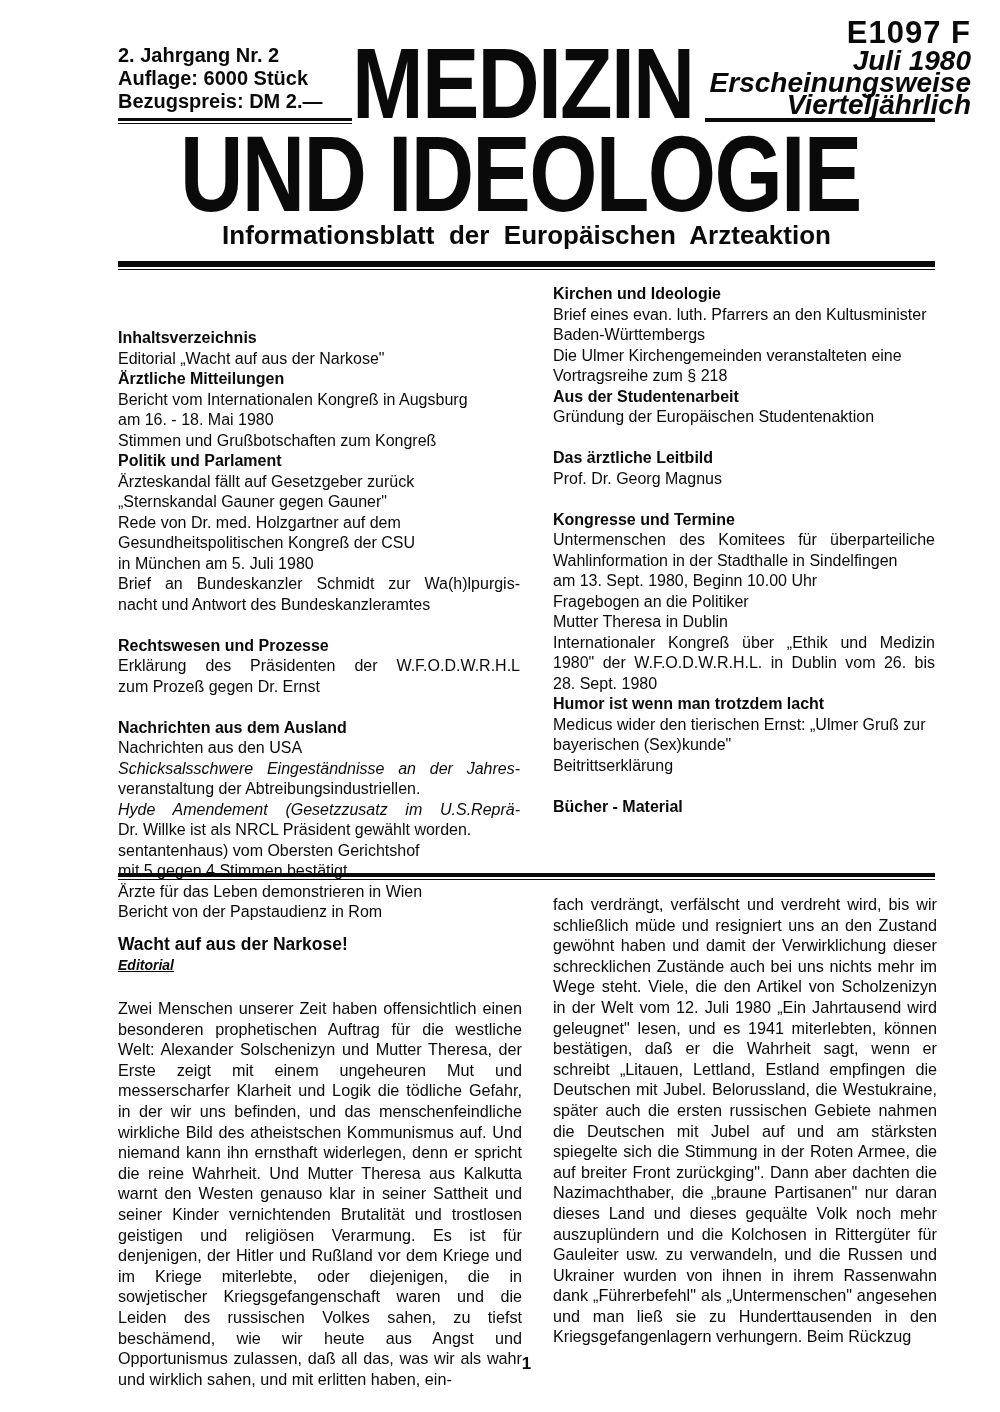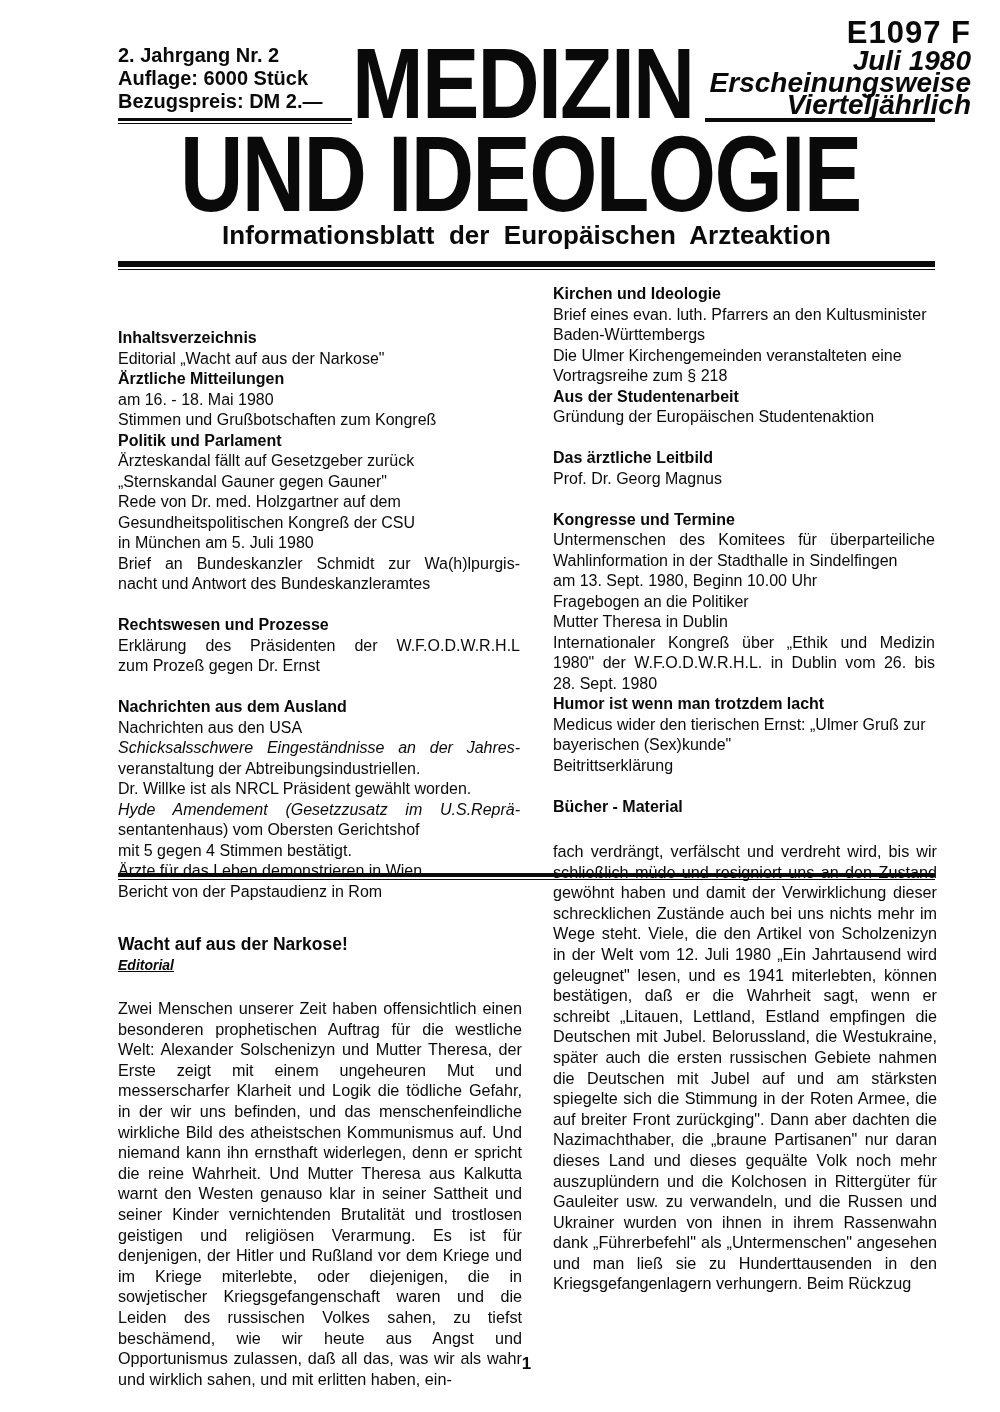--- a/index.html
+++ b/index.html
@@ -49,21 +49,21 @@
   #toc-left{left:118px;top:288px;width:402px;margin-top:40px;}
   #toc-right{left:553px;top:284px;width:382px;}
   .toc-line{min-height:20.5px;white-space:normal;}
   .toc-line.b{font-weight:bold;}
   .toc-line.i{}
   .toc-line.j{text-align:justify;text-align-last:justify;}
   .toc-line.i.j{font-style:italic;text-align:justify;text-align-last:justify;}
 
   
   #article-left{left:118px;top:934px;width:404px;}
-  #article-right{left:553px;top:841px;width:384px;}
+  #article-right{left:553px;top:894px;width:384px;}
   .article-title{font-size:17.5px;font-weight:bold;line-height:21px;}
   .article-subtitle{font-size:14px;font-weight:bold;font-style:italic;line-height:21px;text-decoration:underline;}
   .article-body{
     margin-top:22px;
     font-size:16.2px;line-height:20.6px;
     text-align:justify;
   }
   #article-right .article-body{margin-top:0;}
 
   #page-number{left:118px;top:1354px;width:817px;text-align:center;font-size:17px;font-weight:bold;}
@@ -94,41 +94,42 @@
   <div class="abs" id="title-und-ideologie">UND IDEOLOGIE</div>
 
   <div class="abs" id="subtitle">Informationsblatt der Europäischen Arzteaktion</div>
 
   <div class="abs rule-masthead"></div>
 
   <div class="abs toc-col" id="toc-left">
       <div class="toc-line b">Inhaltsverzeichnis</div>
       <div class="toc-line">Editorial „Wacht auf aus der Narkose"</div>
       <div class="toc-line b">Ärztliche Mitteilungen</div>
+      <div class="toc-line">Bericht vom Internationalen Kongreß in Augsburg</div>
       <div class="toc-line">am 16. - 18. Mai 1980</div>
       <div class="toc-line i">Stimmen und Grußbotschaften zum Kongreß</div>
       <div class="toc-line b">Politik und Parlament</div>
       <div class="toc-line i">Ärzteskandal fällt auf Gesetzgeber zurück</div>
       <div class="toc-line i">„Sternskandal Gauner gegen Gauner"</div>
       <div class="toc-line">Rede von Dr. med. Holzgartner auf dem</div>
       <div class="toc-line">Gesundheitspolitischen Kongreß der CSU</div>
       <div class="toc-line">in München am 5. Juli 1980</div>
       <div class="toc-line j">Brief an Bundeskanzler Schmidt zur Wa(h)lpurgis-</div>
       <div class="toc-line">nacht und Antwort des Bundeskanzleramtes</div>
       <div class="toc-line">&nbsp;</div>
       <div class="toc-line b">Rechtswesen und Prozesse</div>
       <div class="toc-line j">Erklärung des Präsidenten der W.F.O.D.W.R.H.L</div>
       <div class="toc-line">zum Prozeß gegen Dr. Ernst</div>
       <div class="toc-line">&nbsp;</div>
       <div class="toc-line b">Nachrichten aus dem Ausland</div>
       <div class="toc-line">Nachrichten aus den USA</div>
       <div class="toc-line i j">Schicksalsschwere Eingeständnisse an der Jahres-</div>
       <div class="toc-line i">veranstaltung der Abtreibungsindustriellen.</div>
+      <div class="toc-line i j">Hyde Amendement (Gesetzzusatz im U.S.Reprä-</div>
       <div class="toc-line i">Dr. Willke ist als NRCL Präsident gewählt worden.</div>
-      <div class="toc-line i j">Hyde Amendement (Gesetzzusatz im U.S.Reprä-</div>
       <div class="toc-line i">sentantenhaus) vom Obersten Gerichtshof</div>
       <div class="toc-line i">mit 5 gegen 4 Stimmen bestätigt.</div>
       <div class="toc-line">Ärzte für das Leben demonstrieren in Wien</div>
       <div class="toc-line">Bericht von der Papstaudienz in Rom</div>
     </div>
   <div class="abs toc-col" id="toc-right">
       <div class="toc-line b">Kirchen und Ideologie</div>
       <div class="toc-line">Brief eines evan. luth. Pfarrers an den Kultusminister</div>
       <div class="toc-line">Baden-Württembergs</div>
       <div class="toc-line">Die Ulmer Kirchengemeinden veranstalteten eine</div>

